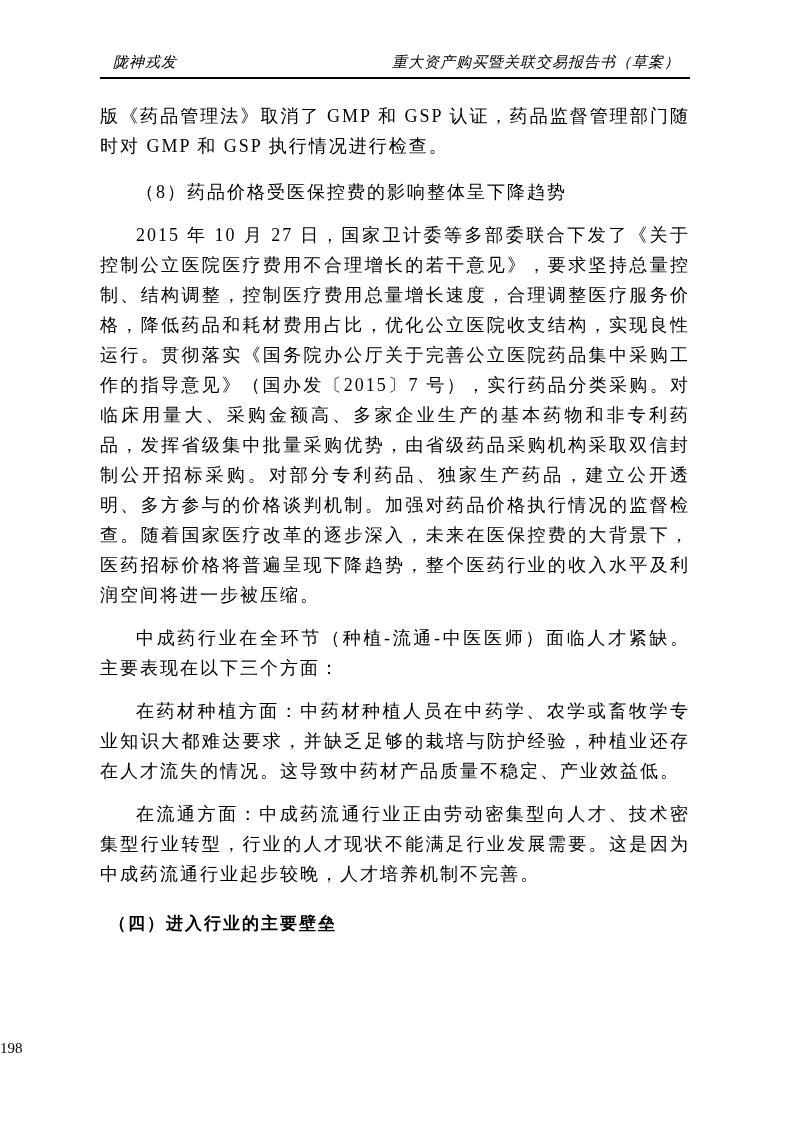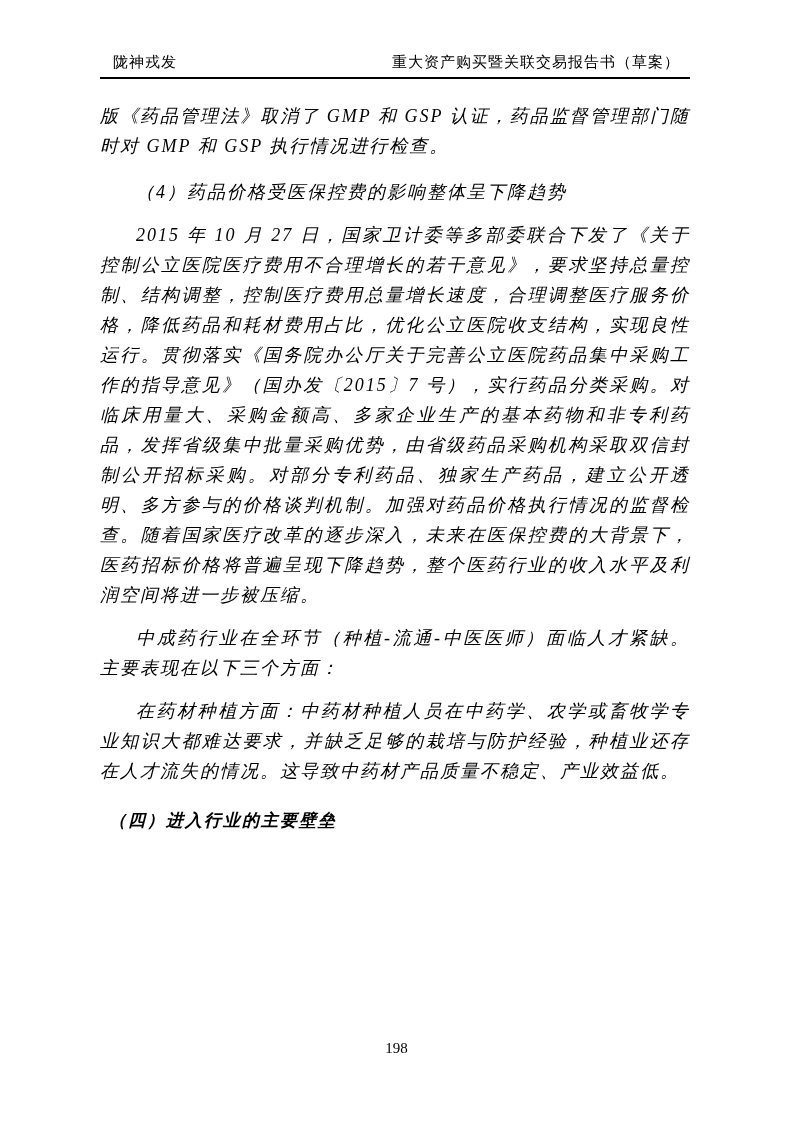--- a/index.html
+++ b/index.html
@@ -23,29 +23,29 @@
     width: 590px;
   }
   .doc-header {
     display: flex;
     justify-content: space-between;
     align-items: center;
     padding: 53px 10px 6px 13px;
     font-size: 15px;
     letter-spacing: 1px;
     line-height: 18px;
+    font-style: italic;
   }
   .header-rule {
     border-bottom: 2px solid #000000;
     width: 100%;
     height: 0;
   }
   .doc-main {
     text-align: justify;
-    font-style: italic;
   }
   .para {
     margin: 13px 0 0 0;
     font-size: 18px;
     line-height: 30px;
     letter-spacing: 2px;
     text-align: justify;
     text-indent: 2em;
   }
   .para.first {
@@ -68,49 +68,49 @@
     font-size: 17px;
     line-height: 30px;
     letter-spacing: 2px;
     text-align: left;
   }
   .doc-footer {
     position: absolute;
     left: 0;
     right: 0;
     top: 1040px;
-    text-align: center;
     font-size: 15px;
     font-family: "Liberation Serif", "DejaVu Serif", serif;
   }
 </style>
 </head>
 <body>
 
 <div class="page">
   <div class="content">
 
     <header class="doc-header">
       <span>陇神戎发</span>
       <span>重大资产购买暨关联交易报告书（草案）</span>
     </header>
     <div class="header-rule"></div>
 
     <main class="doc-main">
       <p class="para first">版《药品管理法》取消了 GMP 和 GSP 认证，药品监督管理部门随时对 GMP 和 GSP 执行情况进行检查。</p>
 
-      <p class="subheading">（4）药品价格受医保控费的影响整体呈下降趋势</p>
+      <p class="subheading">（8）药品价格受医保控费的影响整体呈下降趋势</p>
 
       <p class="para">2015 年 10 月 27 日，国家卫计委等多部委联合下发了《关于控制公立医院医疗费用不合理增长的若干意见》，要求坚持总量控制、结构调整，控制医疗费用总量增长速度，合理调整医疗服务价格，降低药品和耗材费用占比，优化公立医院收支结构，实现良性运行。贯彻落实《国务院办公厅关于完善公立医院药品集中采购工作的指导意见》（国办发〔2015〕7 号），实行药品分类采购。对临床用量大、采购金额高、多家企业生产的基本药物和非专利药品，发挥省级集中批量采购优势，由省级药品采购机构采取双信封制公开招标采购。对部分专利药品、独家生产药品，建立公开透明、多方参与的价格谈判机制。加强对药品价格执行情况的监督检查。随着国家医疗改革的逐步深入，未来在医保控费的大背景下，医药招标价格将普遍呈现下降趋势，整个医药行业的收入水平及利润空间将进一步被压缩。</p>
 
 
       <p class="para">中成药行业在全环节（种植-流通-中医医师）面临人才紧缺。主要表现在以下三个方面：</p>
 
       <p class="para">在药材种植方面：中药材种植人员在中药学、农学或畜牧学专业知识大都难达要求，并缺乏足够的栽培与防护经验，种植业还存在人才流失的情况。这导致中药材产品质量不稳定、产业效益低。</p>
 
+      <p class="para">在流通方面：中成药流通行业正由劳动密集型向人才、技术密集型行业转型，行业的人才现状不能满足行业发展需要。这是因为中成药流通行业起步较晚，人才培养机制不完善。</p>
 
 
       <h2 class="section-heading">（四）进入行业的主要壁垒</h2>
     </main>
   </div>
 
   <footer class="doc-footer">
     <span>198</span>
   </footer>
 </div>

